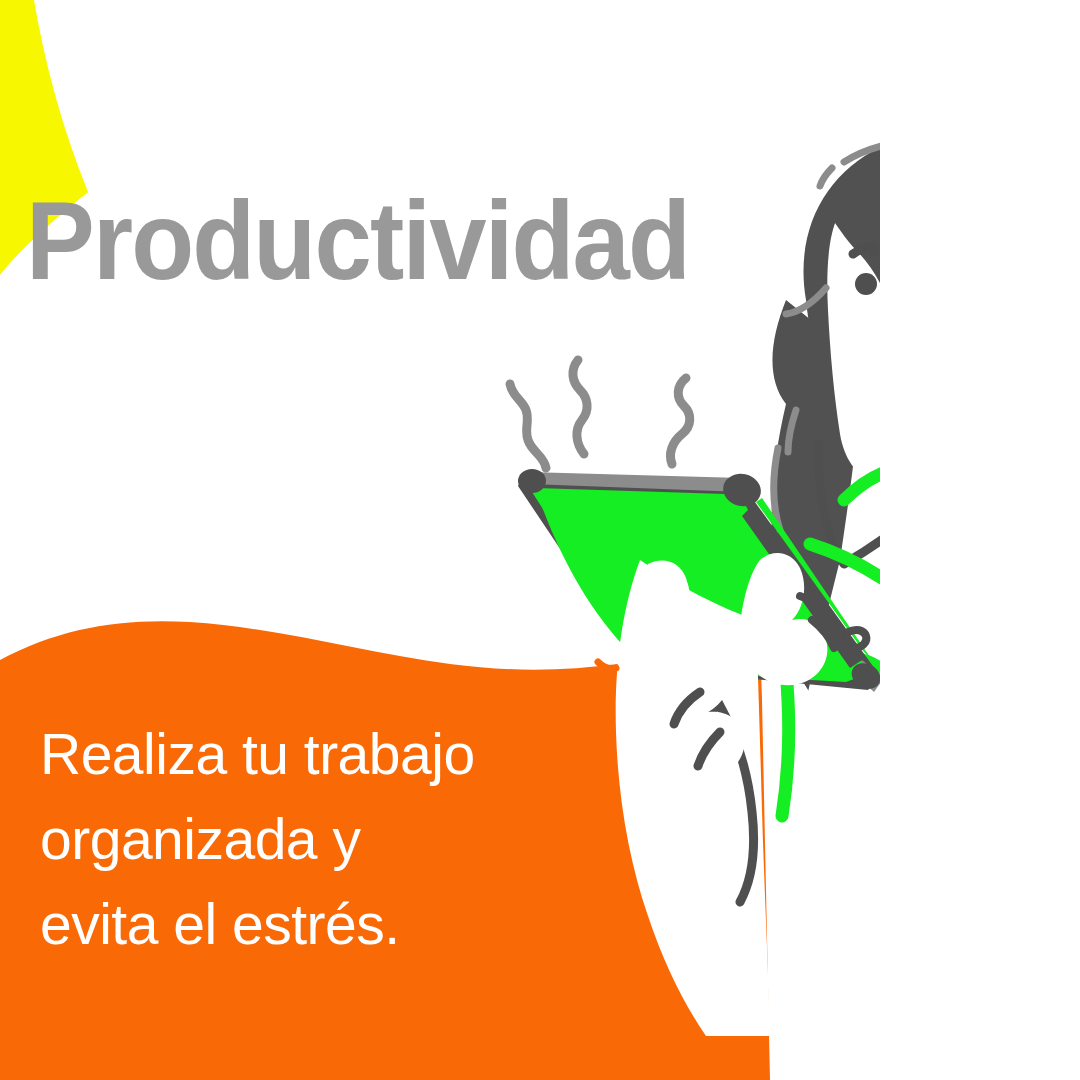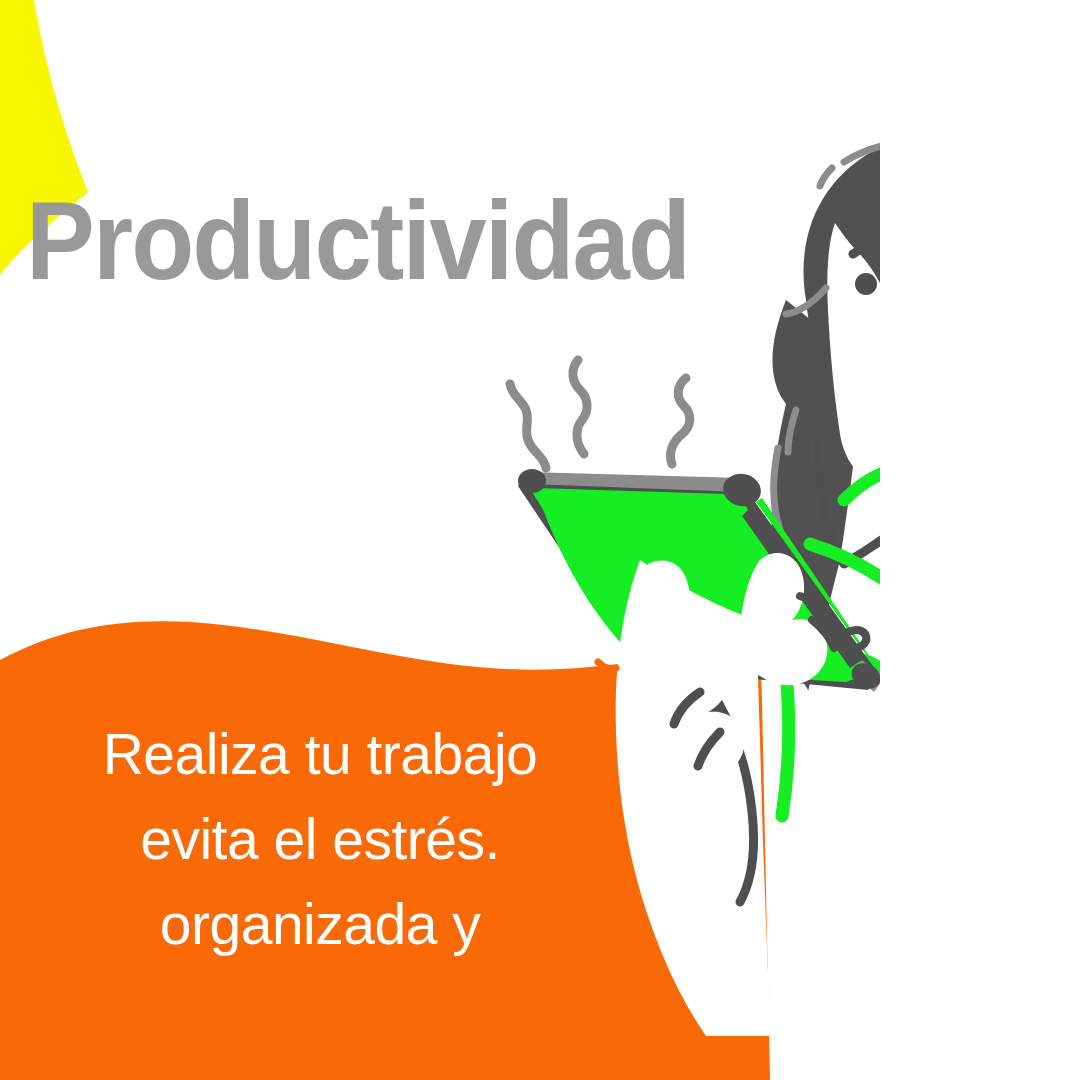--- a/index.html
+++ b/index.html
@@ -41,21 +41,21 @@
     left: 40px;
     top: 712px;
     width: 560px;
     font-family: "Liberation Sans", sans-serif;
     font-weight: normal;
     font-size: 57px;
     line-height: 85px;
     color: #ffffff;
     letter-spacing: -0.5px;
   }
-  #body-copy .line { display: block; white-space: nowrap; text-align: center; }
+  #body-copy .line { display: block; white-space: nowrap; }
 </style>
 </head>
 <body>
 
 <div id="canvas">
 
   <svg class="layer" viewBox="0 0 1080 1080" aria-hidden="true">
     <path d="M 0,-40 C 28,70 52,130 88,192 C 48,222 16,252 -20,300 Z" fill="#f7f700"></path>
     <path d="M -60,0 L 34,0 C 44,60 62,128 88,192 C 46,226 8,260 -28,306 Z" fill="#f7f700"></path>
   </svg>
@@ -283,17 +283,17 @@
     <path d="M 998,50 C 1002,68 1008,82 1013,90 C 1018,80 1023,64 1026,46" stroke="#15d42a" stroke-width="11" fill="none" stroke-linecap="round"></path>
 
     <path d="M 1018,88 C 1022,68 1028,48 1036,32" stroke="#15d42a" stroke-width="10" fill="none" stroke-linecap="round"></path>
     <path d="M 1044,10 L 1050,34 L 1026,30 Z" fill="#15d42a"></path>
   </svg>
 
   <div id="title">Productividad</div>
 
   <div id="body-copy">
     <span class="line">Realiza tu trabajo</span>
+    <span class="line">organizada y</span>
     <span class="line">evita el estrés.</span>
-    <span class="line">organizada y</span>
   </div>
 
 </div>
 
 </body></html>

